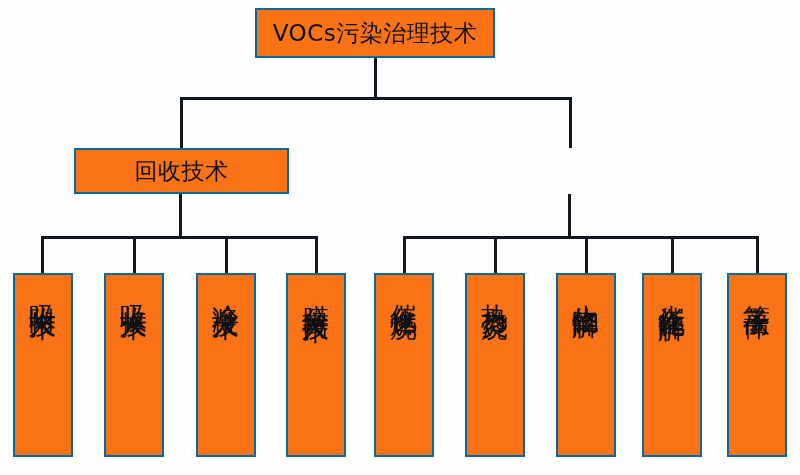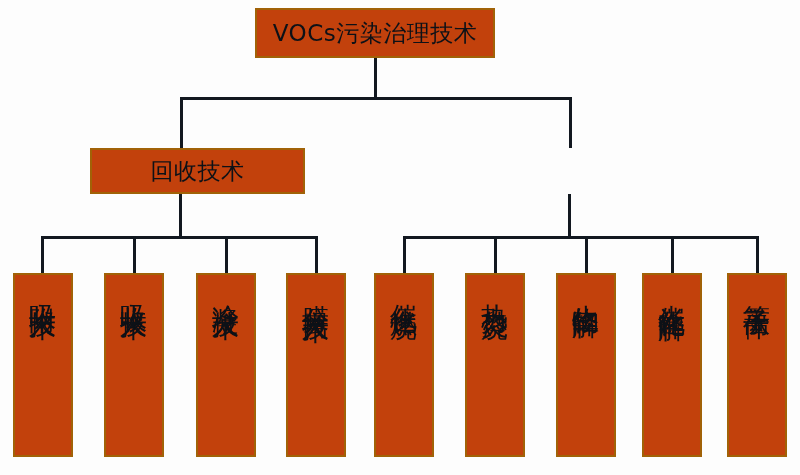--- a/index.html
+++ b/index.html
@@ -11,22 +11,22 @@
     position: relative;
     width: 800px;
     height: 475px;
     background: #fdfdfd;
     font-family: "DejaVu Sans", "Liberation Sans", sans-serif;
     overflow: hidden;
   }
   .node {
     position: absolute;
     box-sizing: border-box;
-    background: #c2410c;
-    border: 2px solid #a16207;
+    background: #f97316;
+    border: 2px solid #0369a1;
     display: flex;
     align-items: center;
     justify-content: center;
     color: #0d1117;
     z-index: 2;
   }
   .node-label {
     display: block;
     text-align: center;
     line-height: 1.06;
@@ -41,21 +41,21 @@
   }
   #node-root .node-label {
     font-size: 23px;
   }
   
   .branch {
     top: 148px;
     width: 215px;
     height: 46px;
   }
-  #node-recovery { left: 90px; }
+  #node-recovery { left: 74px; }
   #node-destruction { left: 460px; }
   .branch .node-label {
     font-size: 23px;
   }
   
   .leaf {
     top: 273px;
     width: 60px;
     height: 184px;
     align-items: flex-start;

